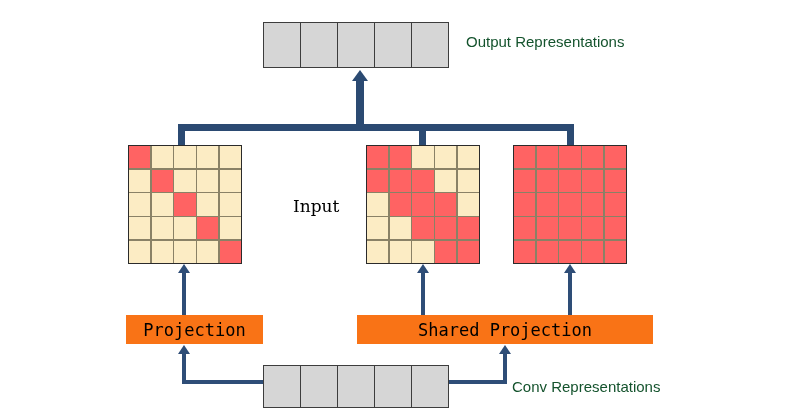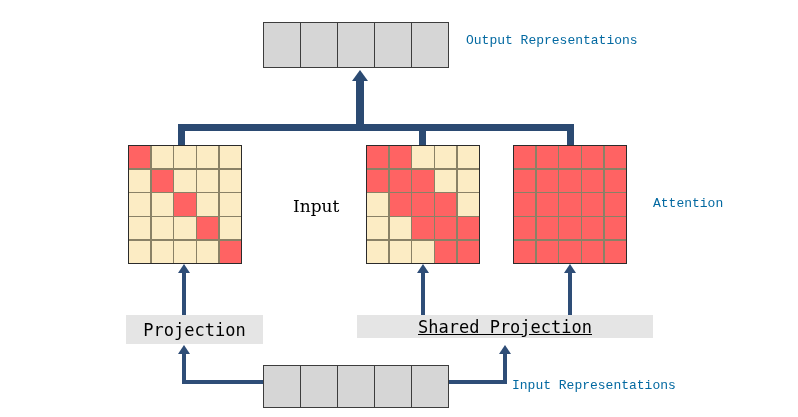--- a/index.html
+++ b/index.html
@@ -9,23 +9,23 @@
   #canvas {
     position: relative;
     width: 798px;
     height: 417px;
     background: #ffffff;
     overflow: hidden;
     font-family: "DejaVu Sans Mono", monospace;
   }
   .lbl {
     position: absolute;
-    font-family: Liberation Mono, monospace;
-    font-size: 13px;
-    color: #0369a1;
+    font-family: Liberation Sans, sans-serif;
+    font-size: 15px;
+    color: #14532d;
     white-space: nowrap;
     letter-spacing: 0px;
   }
   .lbl-serif {
     position: absolute;
     font-family: "DejaVu Serif", serif;
     font-size: 17px;
     color: #000000;
     white-space: nowrap;
   }
@@ -57,21 +57,21 @@
   }
   .matrix .mcell {
     box-sizing: border-box;
   }
   .mcell.on  { background: #ff6363; }
   .mcell.off { background: #fcecc4; }
 
   
   .greenbox {
     position: absolute;
-    background: #e5e5e5;
+    background: #f97316;
     display: flex;
     align-items: center;
     justify-content: center;
     font-family: "DejaVu Sans Mono", monospace;
     font-size: 17px;
     color: #000;
     box-sizing: border-box;
     white-space: nowrap;
   }
 
@@ -197,46 +197,45 @@
       <div class="mcell on"></div>
       <div class="mcell on"></div>
       <div class="mcell on"></div>
       <div class="mcell on"></div>
       <div class="mcell on"></div>
       <div class="mcell on"></div>
       <div class="mcell on"></div>
       <div class="mcell on"></div>
       <div class="mcell on"></div>
     </div>
-  <div class="lbl" style="left:653px; top:196px;">Attention</div>
 
   <div class="line" style="left:182px; top:273px; width:4px; height:42px;"></div>
   <div class="arrowup small" style="left:178px; top:264px;"></div>
 
   <div class="line" style="left:421px; top:273px; width:4px; height:42px;"></div>
   <div class="arrowup small" style="left:417px; top:264px;"></div>
 
   <div class="line" style="left:568px; top:273px; width:4px; height:42px;"></div>
   <div class="arrowup small" style="left:564px; top:264px;"></div>
 
   <div class="greenbox" id="projection-box" style="left:126px; top:315px; width:137px; height:29px;">Projection</div>
 
-  <div class="greenbox" id="shared-projection-box" style="left:357px; top:315px; width:296px; height:23px;text-decoration:underline;">Shared Projection</div>
+  <div class="greenbox" id="shared-projection-box" style="left:357px; top:315px; width:296px; height:29px;">Shared Projection</div>
 
   <div class="arrowup small" style="left:178px; top:345px;"></div>
   <div class="line" style="left:182px; top:353px; width:4px; height:30px;"></div>
   <div class="line" style="left:182px; top:380px; width:82px; height:4px;"></div>
 
   <div class="arrowup small" style="left:499px; top:345px;"></div>
   <div class="line" style="left:503px; top:353px; width:4px; height:30px;"></div>
   <div class="line" style="left:447px; top:380px; width:60px; height:4px;"></div>
 
   <div class="strip" id="input-strip" style="left:263px; top:365px; width:186px; height:43px;">
       <div class="cell" style="flex: 1 1 0px;"></div>
       <div class="cell" style="flex: 1 1 0px;"></div>
       <div class="cell" style="flex: 1 1 0px;"></div>
       <div class="cell" style="flex: 1 1 0px;"></div>
       <div class="cell" style="flex: 1 1 0px;"></div>
     </div>
 
-  <div class="lbl" style="left:512px; top:378px;">Input Representations</div>
+  <div class="lbl" style="left:512px; top:378px;">Conv Representations</div>
 
 </div>
 
 </body></html>

